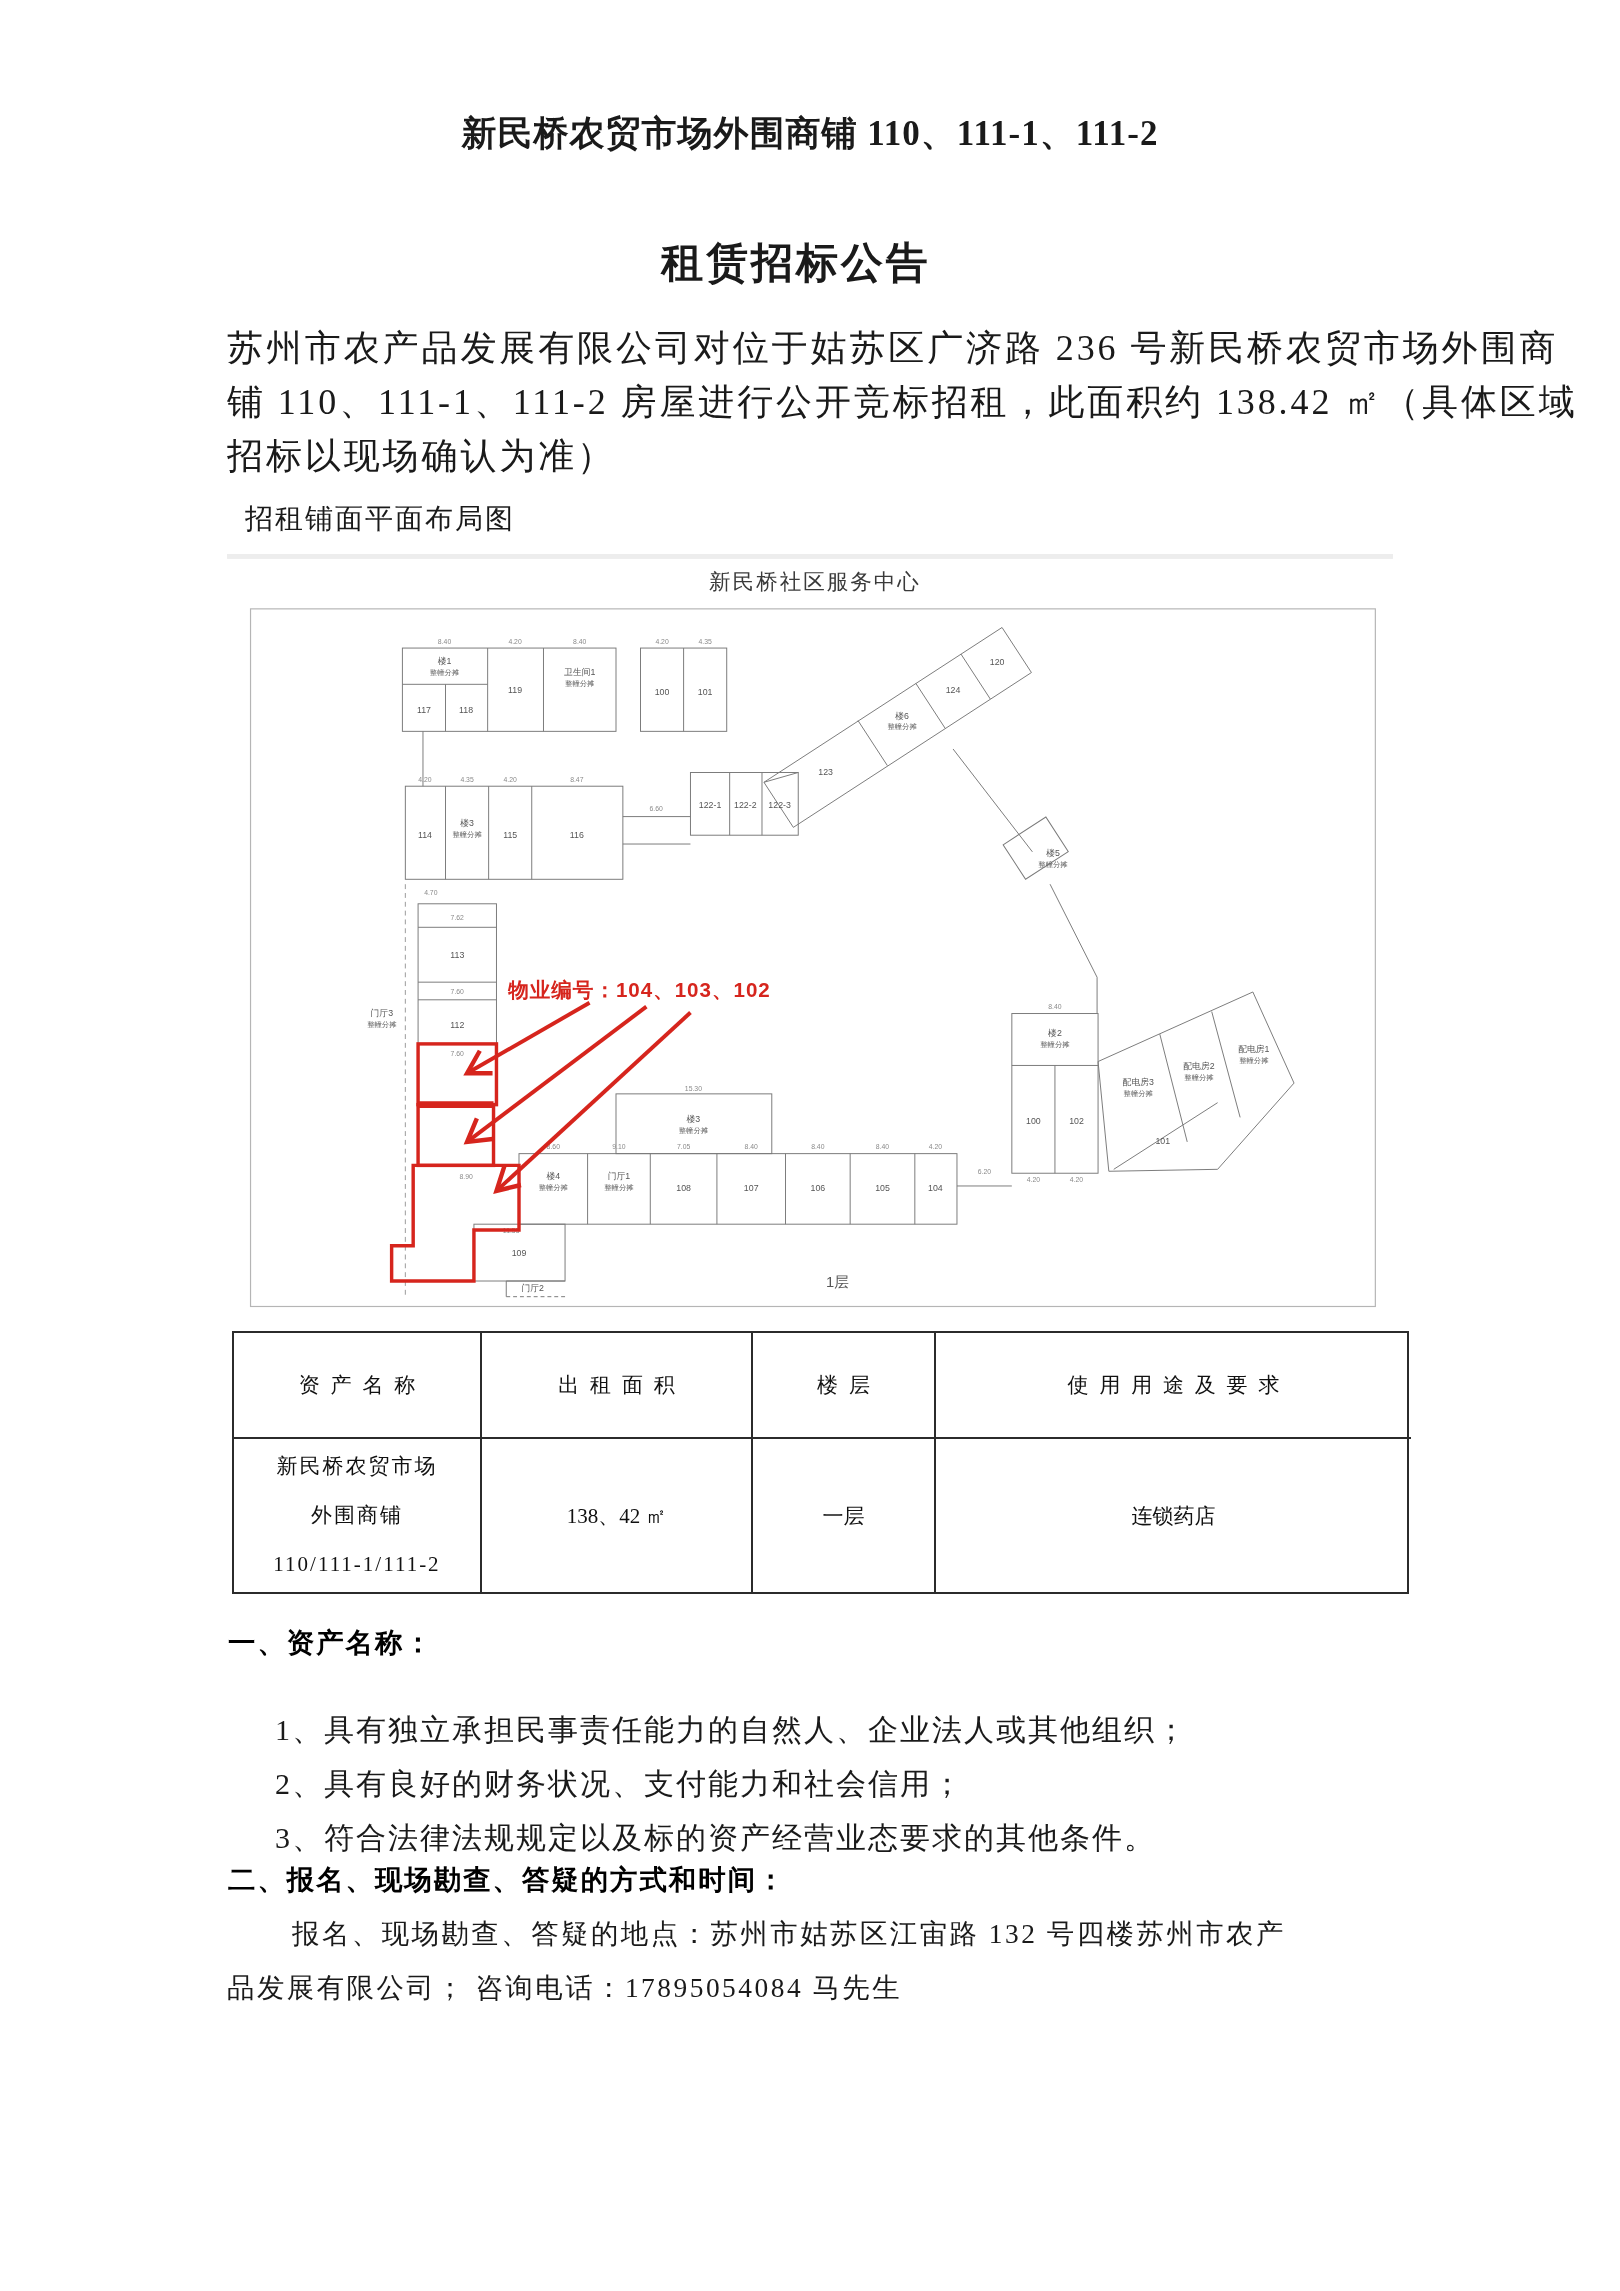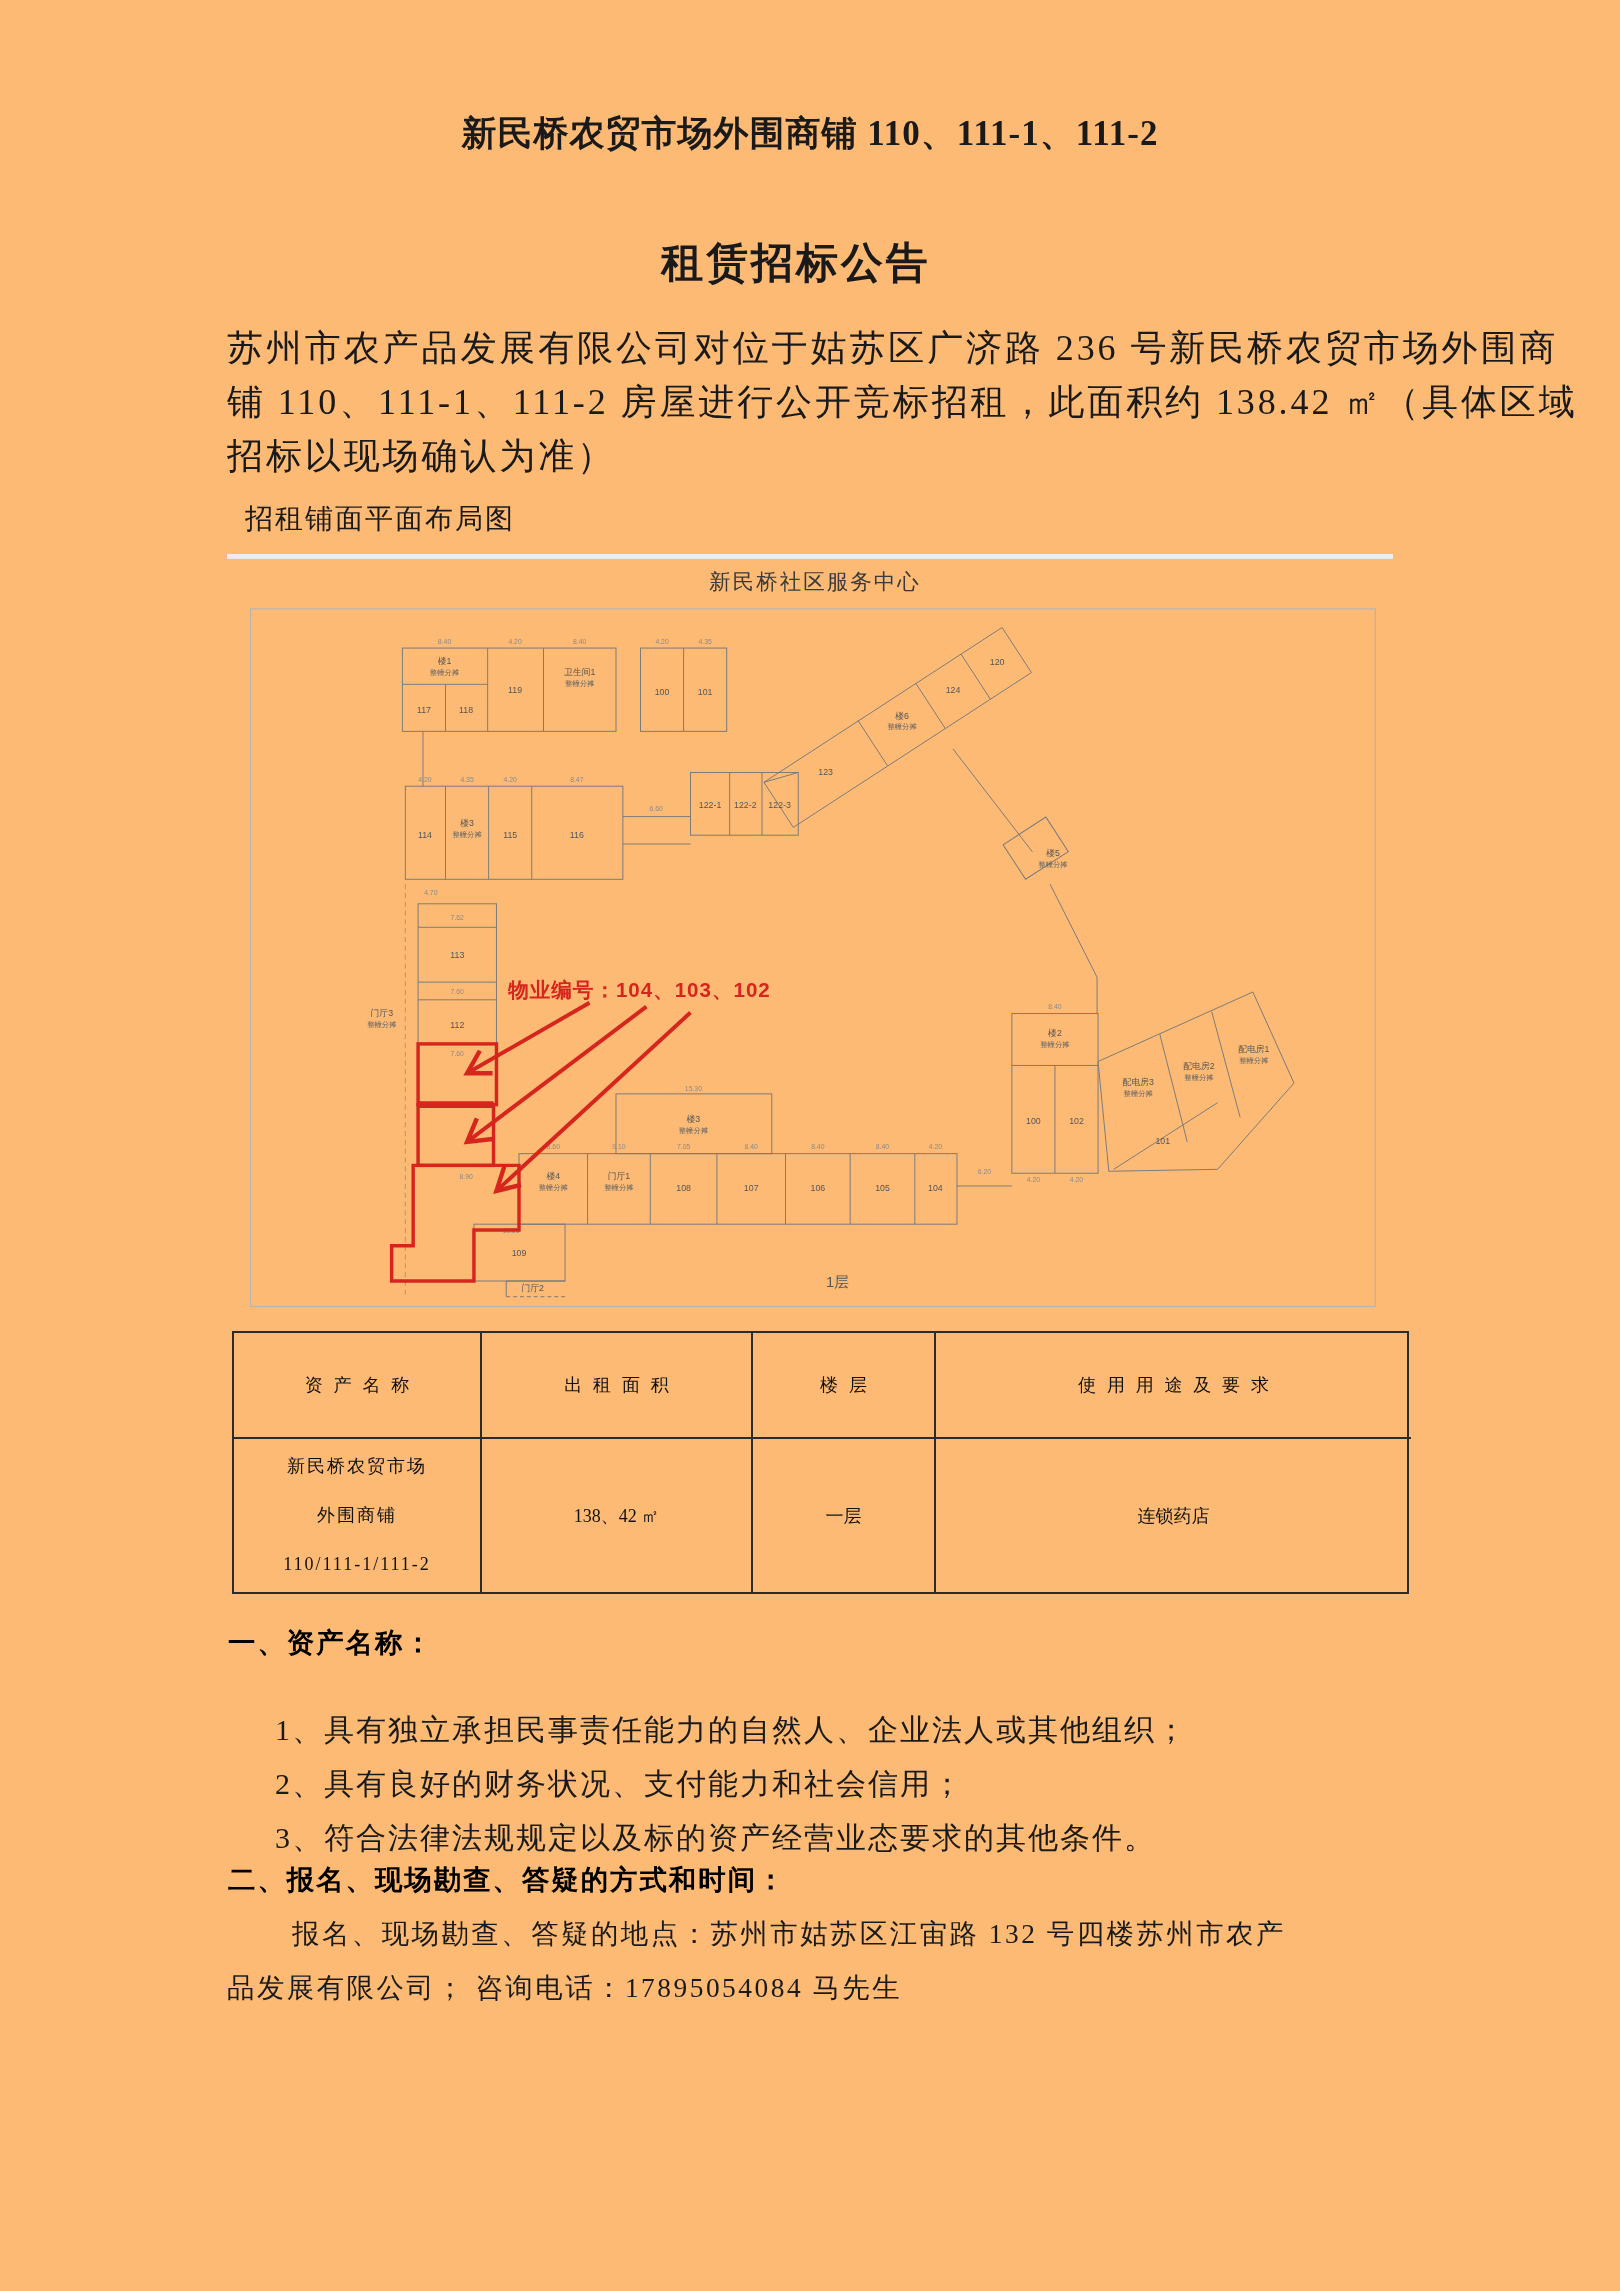--- a/index.html
+++ b/index.html
@@ -1,17 +1,17 @@
 <!DOCTYPE html>
 <html><head>
 <meta charset="utf-8">
 <style>
   html,body{margin:0;padding:0;background:#888;}
   .page{
-    position:relative;width:1620px;height:2292px;background:#fdba74;
+    position:relative;width:1620px;height:2292px;background:#ffffff;
     margin:0 auto;overflow:hidden;
     font-family:"Liberation Serif","DejaVu Serif",serif;color:#1a1a1a;
   }
   .doc-title{
     position:absolute;top:110px;left:0;width:1620px;text-align:center;
     font-size:35px;font-weight:700;letter-spacing:1px;
   }
   .doc-subtitle{
     position:absolute;top:235px;left:0;width:1592px;text-align:center;
     font-size:42px;font-weight:700;letter-spacing:2.9px;
@@ -22,21 +22,21 @@
   .plan-wrap{position:absolute;top:554px;left:227px;width:1166px;height:664px;}
   svg text{font-family:"Liberation Sans","DejaVu Sans",sans-serif;}
   .assets-table{
     position:absolute;top:1331px;left:232px;width:1177px;
     display:grid;grid-template-columns:248px 271px 183px 475px;grid-template-rows:106px 153px;
     border:2px solid #2b2b2b;box-sizing:border-box;
   }
   .assets-table .cell{
     border-right:2px solid #2b2b2b;border-bottom:2px solid #2b2b2b;
     display:flex;flex-direction:column;align-items:center;justify-content:center;
-    font-size:18px;box-sizing:border-box;color:#111;
+    font-size:21px;box-sizing:border-box;color:#111;
   }
   .assets-table .cell:nth-child(4n){border-right:none;}
   .assets-table .cell.hdr{letter-spacing:10.8px;border-bottom:2.9px solid #2b2b2b;text-indent:10.8px;}
   .assets-table .cell.last-row{border-bottom:none;justify-content:center;}
   .asset-line{line-height:49px;letter-spacing:2px;}
   .sec-title{
     position:absolute;left:228px;font-size:27.4px;font-weight:700;letter-spacing:2px;
     font-family:"Liberation Sans","DejaVu Sans",sans-serif;color:#000;
   }
   .sec1-title{top:1625px;}

